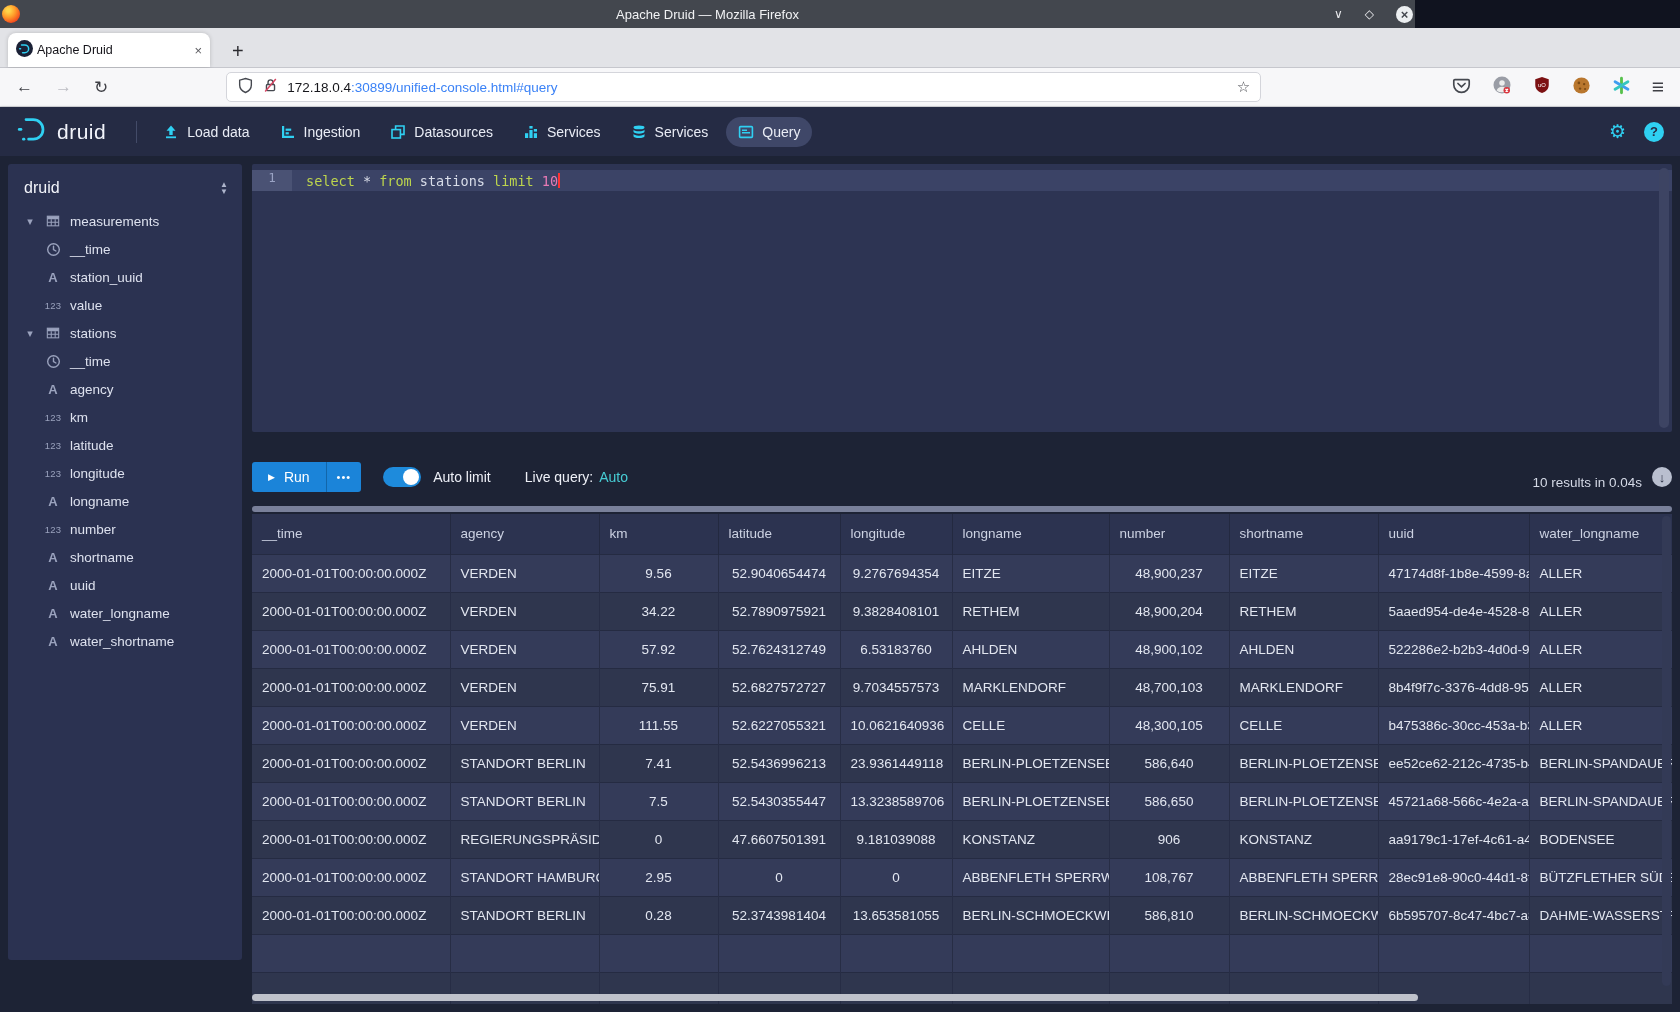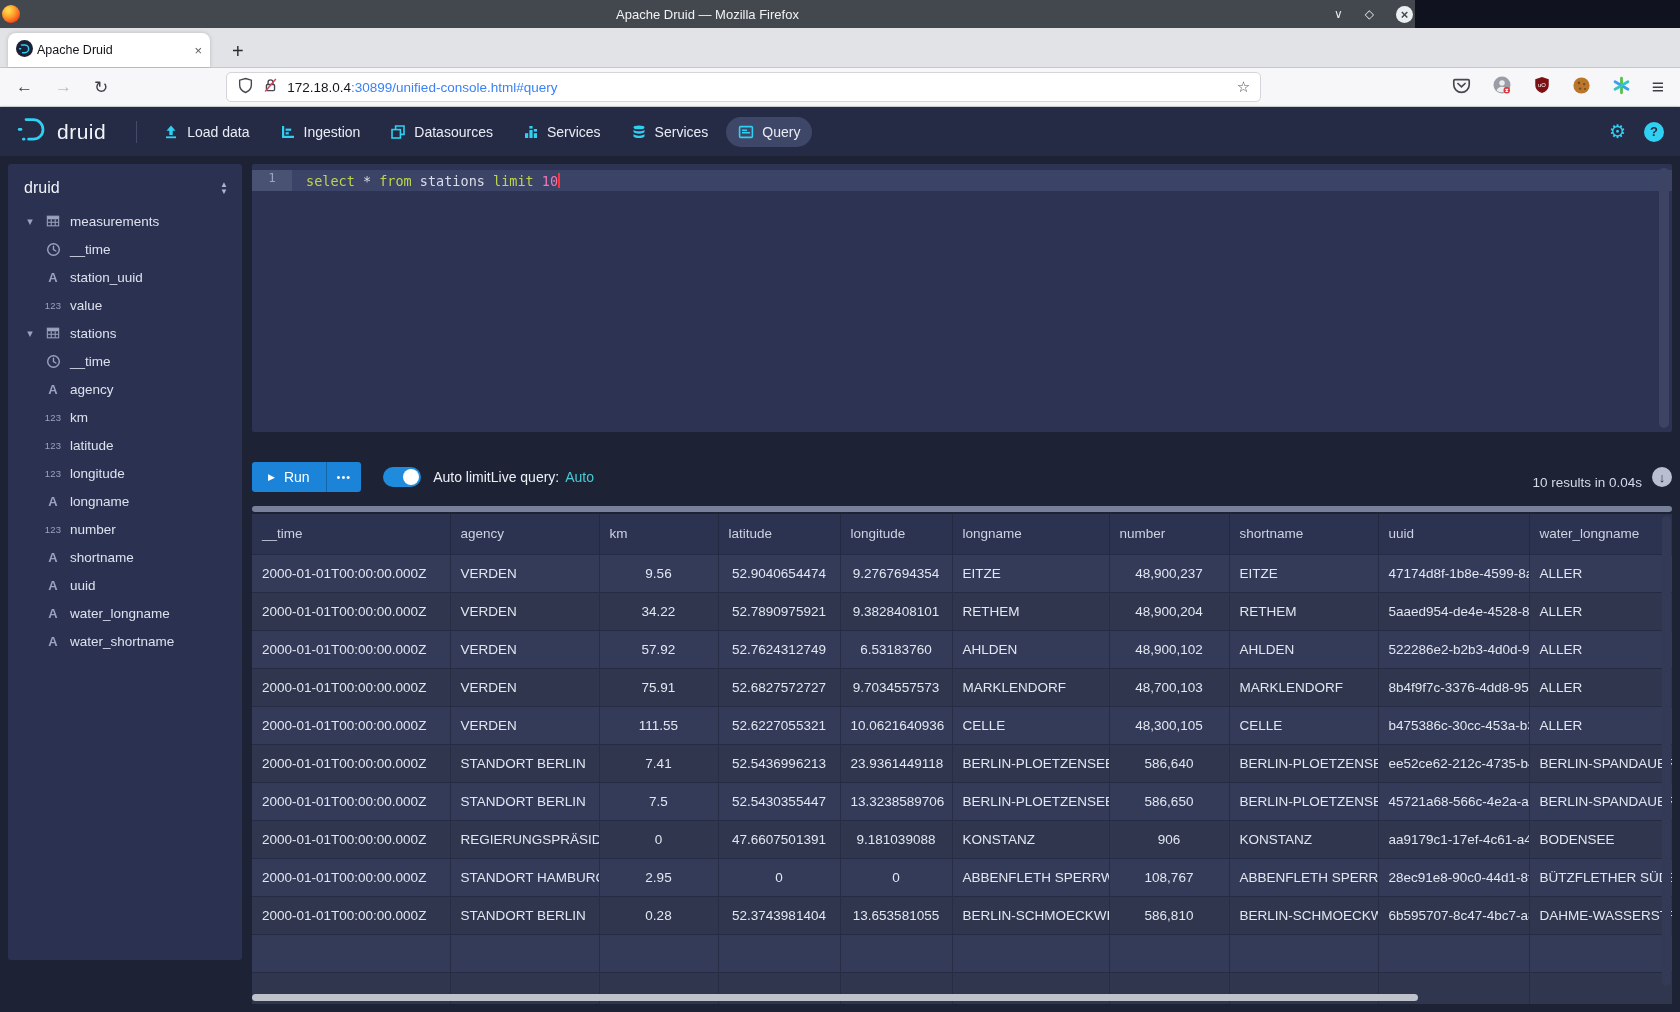--- a/index.html
+++ b/index.html
@@ -90,21 +90,21 @@
           display:flex;align-items:center;}
   .run-btn{height:30px;background:#1b84d9;color:#ffffff;border:none;border-radius:3px 0 0 3px;
            font-size:14px;display:flex;align-items:center;gap:9px;padding:0 16px;cursor:pointer;
            font-family:inherit;}
   .run-play{font-size:9px;}
   .more-btn{height:30px;background:#1b84d9;color:#ffffff;border:none;border-left:1px solid #1266aa;
             border-radius:0 3px 3px 0;font-size:11px;letter-spacing:1px;padding:0 10px;cursor:pointer;}
   .toggle{margin-left:22px;width:38px;height:20px;border-radius:10px;background:#1e8bdc;position:relative;cursor:pointer;}
   .toggle .knob{position:absolute;right:2px;top:2px;width:16px;height:16px;border-radius:50%;background:#ffffff;}
   .runbar-label{margin-left:12px;color:#eef0f7;font-size:14px;}
-  .live-label{color:#eef0f7;font-size:14px;}
+  .live-label{margin-left:34px;color:#eef0f7;font-size:14px;}
   .live-value{margin-left:6px;color:#47ccd4;font-size:14px;cursor:pointer;}
   .run-right{margin-left:auto;display:flex;align-items:center;gap:10px;}
   .results-summary{color:#d4d9e6;font-size:13.5px;margin-top:10px;}
   .dl-icon{width:20px;height:20px;border-radius:50%;background:#b9bfcf;color:#20263a;
            font-size:13px;font-weight:bold;display:flex;align-items:center;justify-content:center;cursor:pointer;}
 
   .results{position:absolute;left:252px;top:350px;width:1420px;height:498px;overflow:hidden;}
   .topscroll{height:6px;background:#79809a;border-radius:3px;}
   table.grid{border-collapse:collapse;table-layout:fixed;width:1420px;margin-top:2px;}
   .grid th{height:40px;background:#2c3350;color:#ccd2e2;font-weight:normal;font-size:13.5px;

